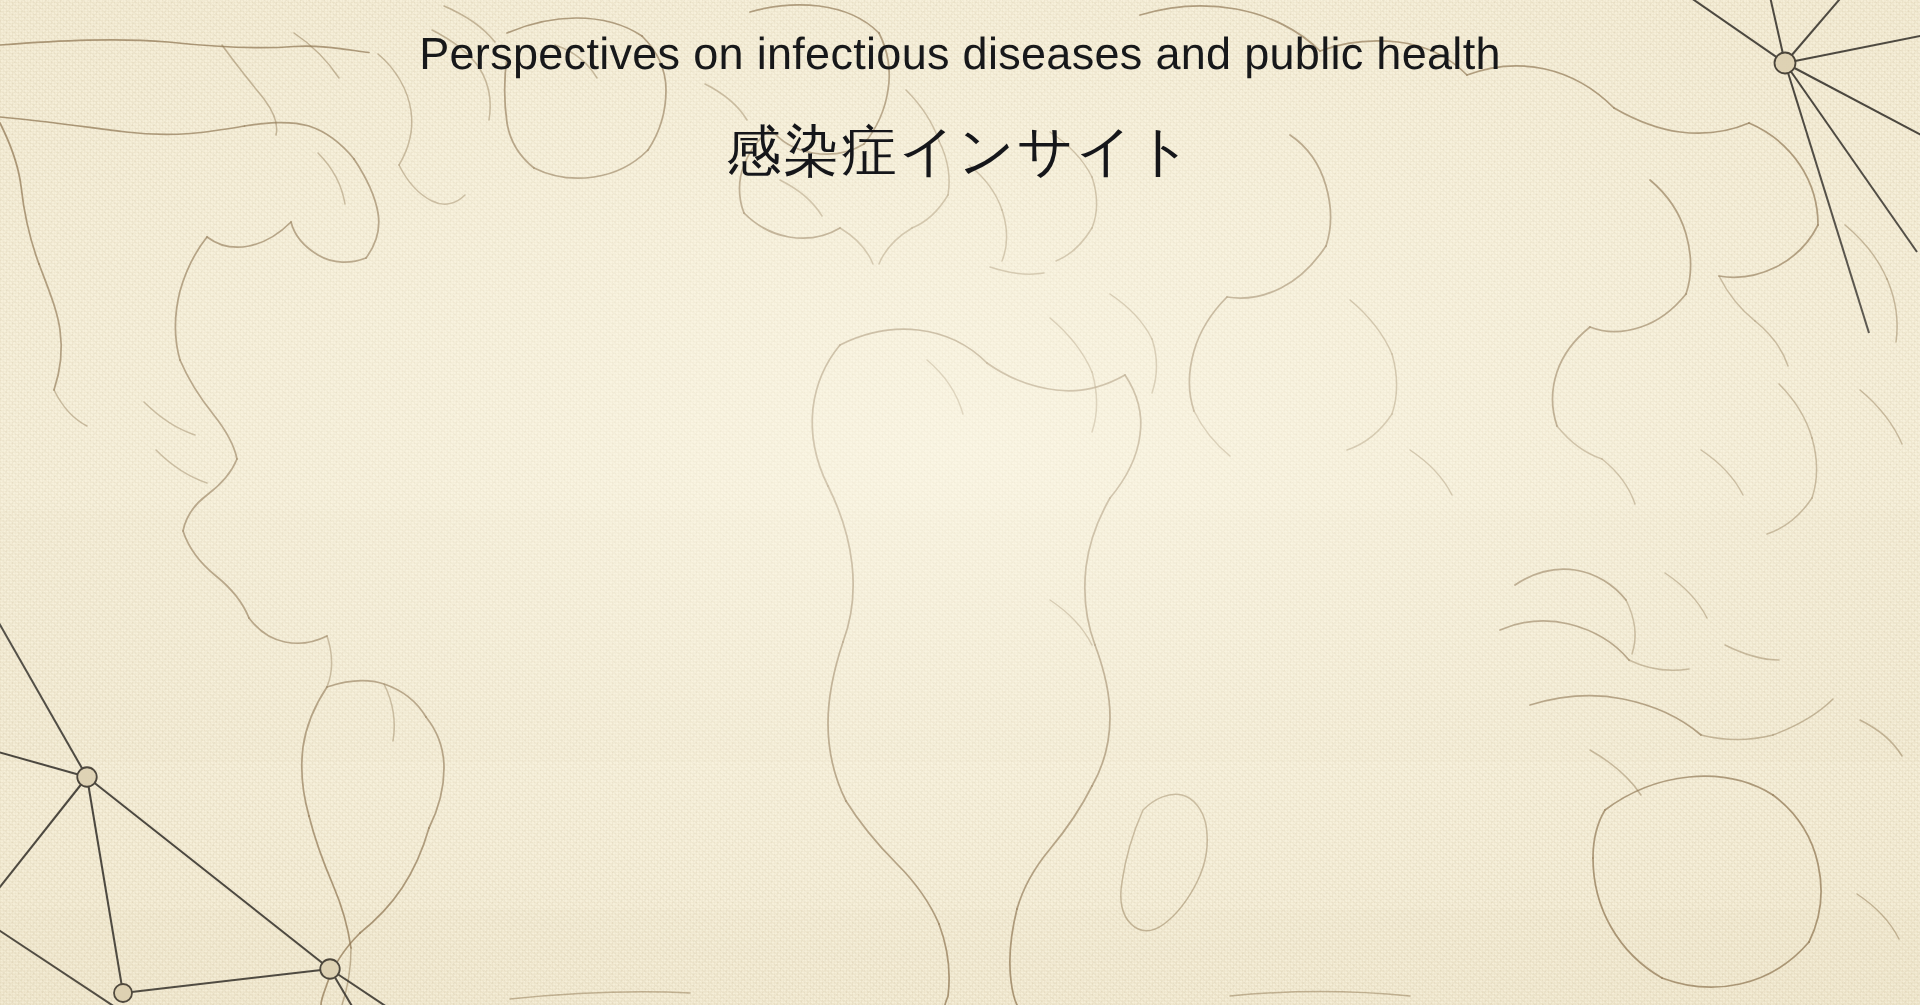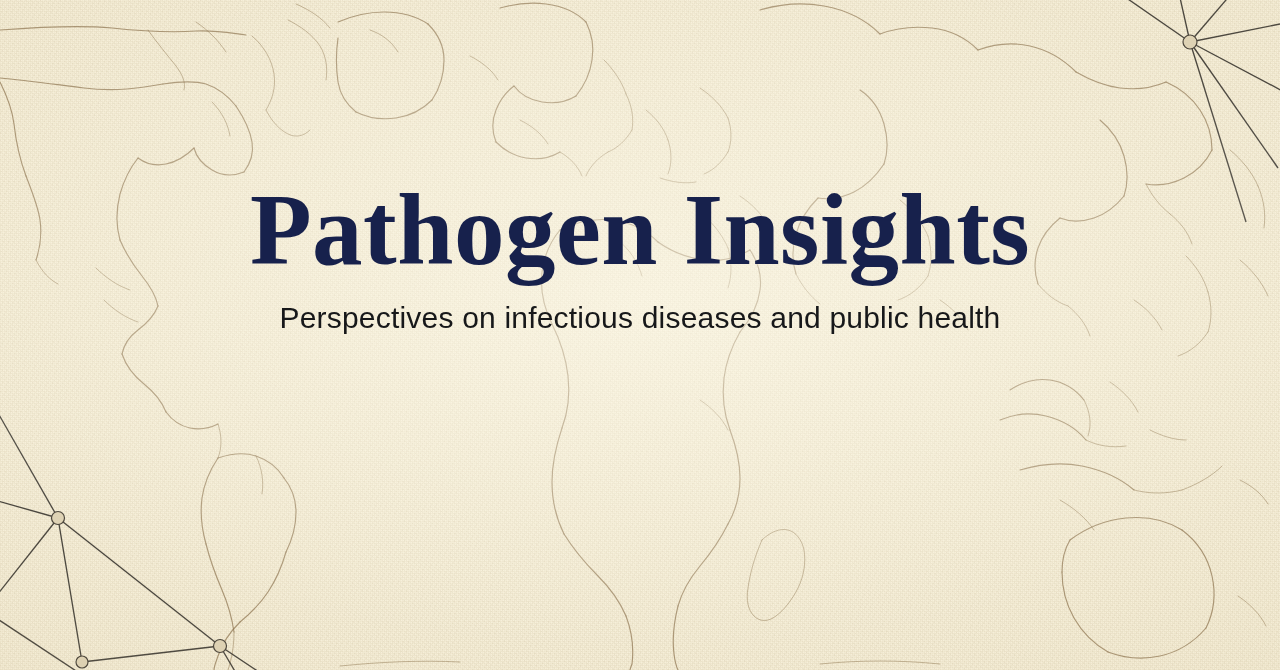--- a/index.html
+++ b/index.html
@@ -304,17 +304,17 @@
       <circle class="net-node" cx="1190" cy="42" r="7"></circle>
       <circle class="net-node" cx="58" cy="518" r="6.5"></circle>
       <circle class="net-node" cx="82" cy="662" r="6"></circle>
       <circle class="net-node" cx="220" cy="646" r="6.5"></circle>
     </g>
   </svg>
 
   <div class="vignette"></div>
 
   <div class="text-stack">
-    <h1 id="banner-title">Pathogen Insights</h1>
     <p id="banner-subtitle">Perspectives on infectious diseases and public health</p>
+    <p id="banner-subtitle-ja">感染症インサイト</p>
   </div>
 
 </div>
 
 </body></html>

